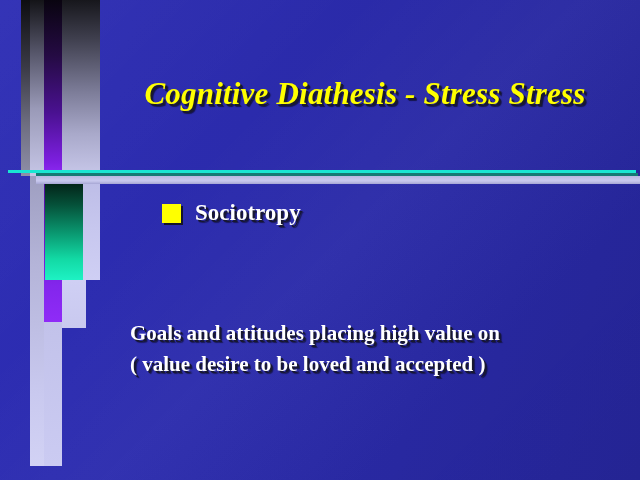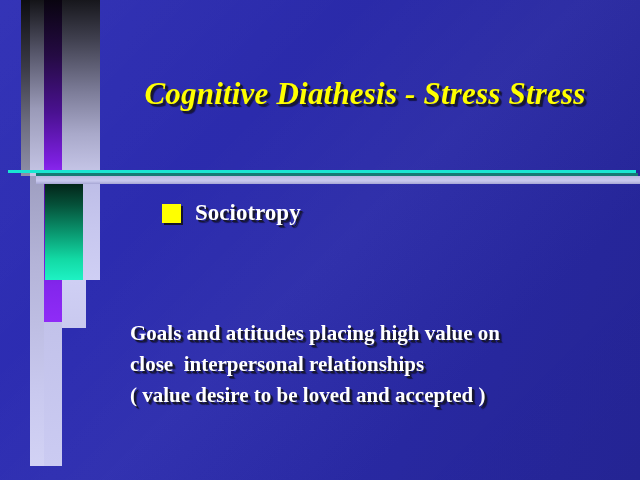--- a/index.html
+++ b/index.html
@@ -192,17 +192,16 @@
 
   <div class="title">Cognitive Diathesis - Stress Stress</div>
 
   <div class="bullet-row">
     <div class="bullet-square"></div>
     <div class="bullet-label">Sociotropy</div>
   </div>
 
   <div class="body-block">
     <div class="body-line">Goals and attitudes placing high value on</div>
-    <div class="body-line">close  interpersonal relationships</div>
     <div class="body-line">( value desire to be loved and accepted )</div>
   </div>
 
 </div>
 
 </body></html>

